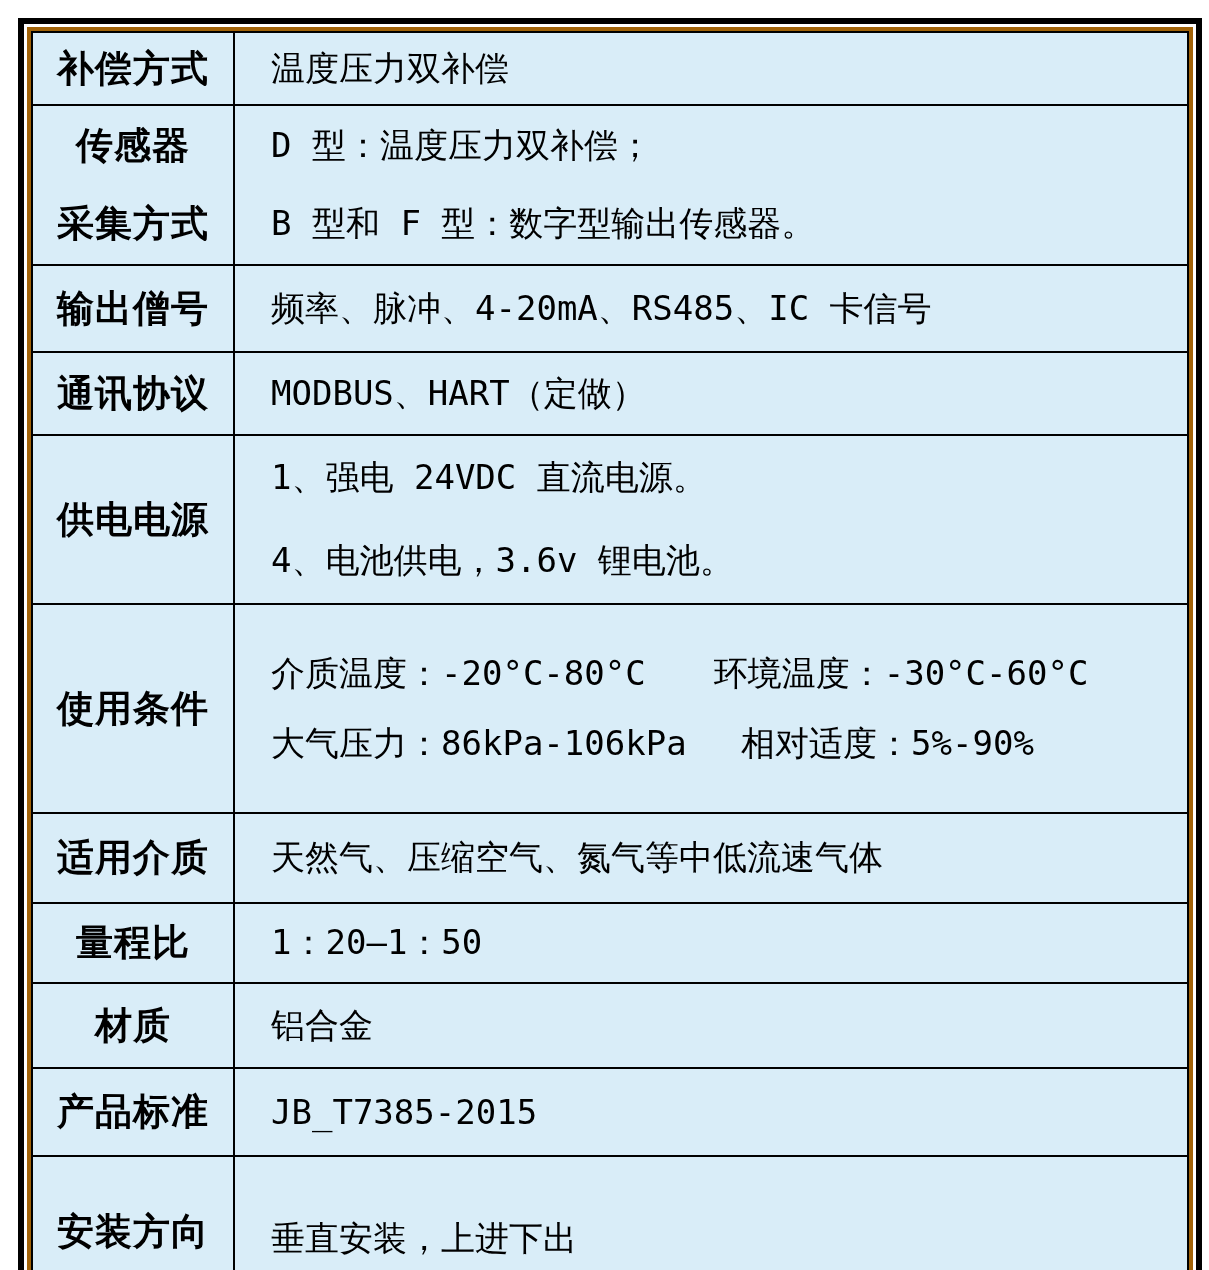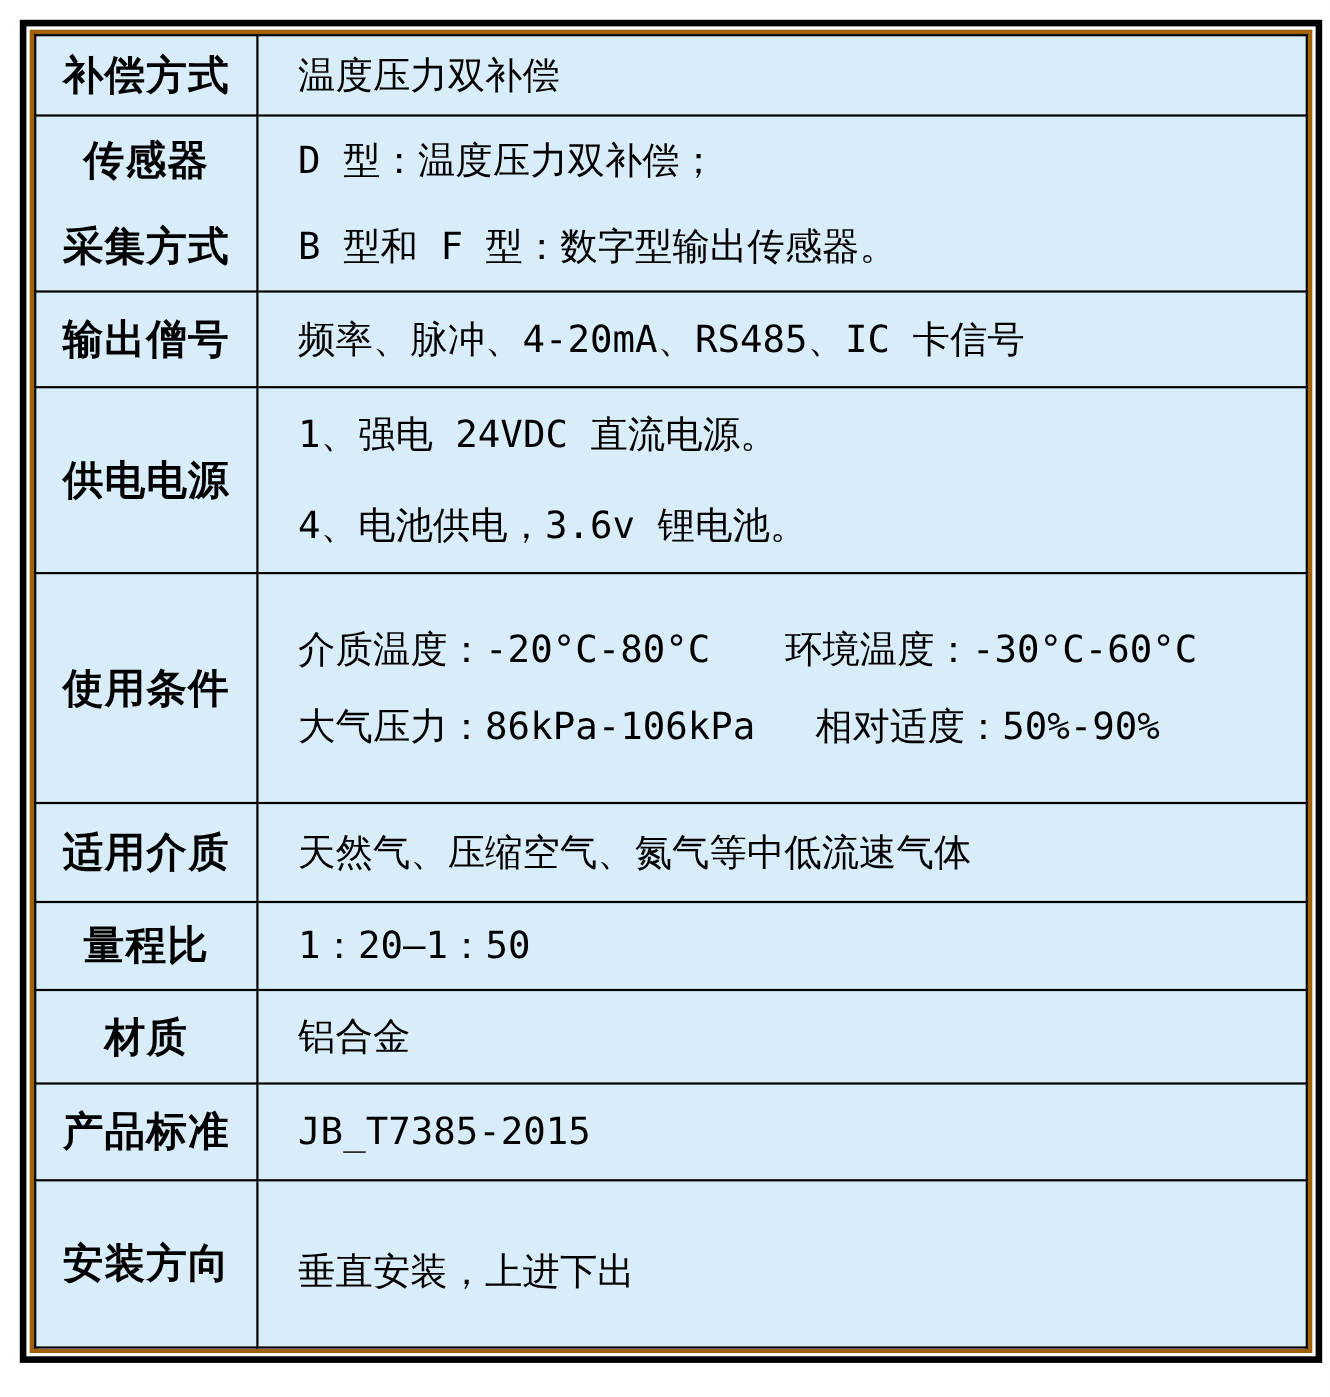--- a/index.html
+++ b/index.html
@@ -104,20 +104,32 @@
               <div class="lline">输出僧号</div>
             </div>
           </td>
           <td class="val">
             <div class="cw" style="height:85px">
               <div class="vline">频率、脉冲、4-20mA、RS485、IC 卡信号</div>
             </div>
           </td>
         </tr>
 
+        <tr style="height:83px">
+          <td class="lbl">
+            <div class="cw" style="height:79px">
+              <div class="lline">通讯协议</div>
+            </div>
+          </td>
+          <td class="val">
+            <div class="cw" style="height:79px">
+              <div class="vline">MODBUS、HART（定做）</div>
+            </div>
+          </td>
+        </tr>
 
         <tr style="height:169px">
           <td class="lbl">
             <div class="cw" style="height:165px">
               <div class="lline">供电电源</div>
             </div>
           </td>
           <td class="val">
             <div class="cw" style="height:165px">
               <div class="vline">1、强电 24VDC 直流电源。</div>
@@ -128,21 +140,21 @@
 
         <tr style="height:171px">
           <td class="lbl">
             <div class="cw" style="height:207px">
               <div class="lline">使用条件</div>
             </div>
           </td>
           <td class="val">
             <div class="cw" style="height:140px">
               <div class="vline">介质温度：-20°C-80°C　　环境温度：-30°C-60°C</div>
-              <div class="vline">大气压力：86kPa-106kPa　 相对适度：50%-90%</div>
+              <div class="vline">大气压力：86kPa-106kPa　 相对适度：5%-90%</div>
             </div>
           </td>
         </tr>
 
         <tr style="height:90px">
           <td class="lbl">
             <div class="cw" style="height:82px">
               <div class="lline">适用介质</div>
             </div>
           </td>

